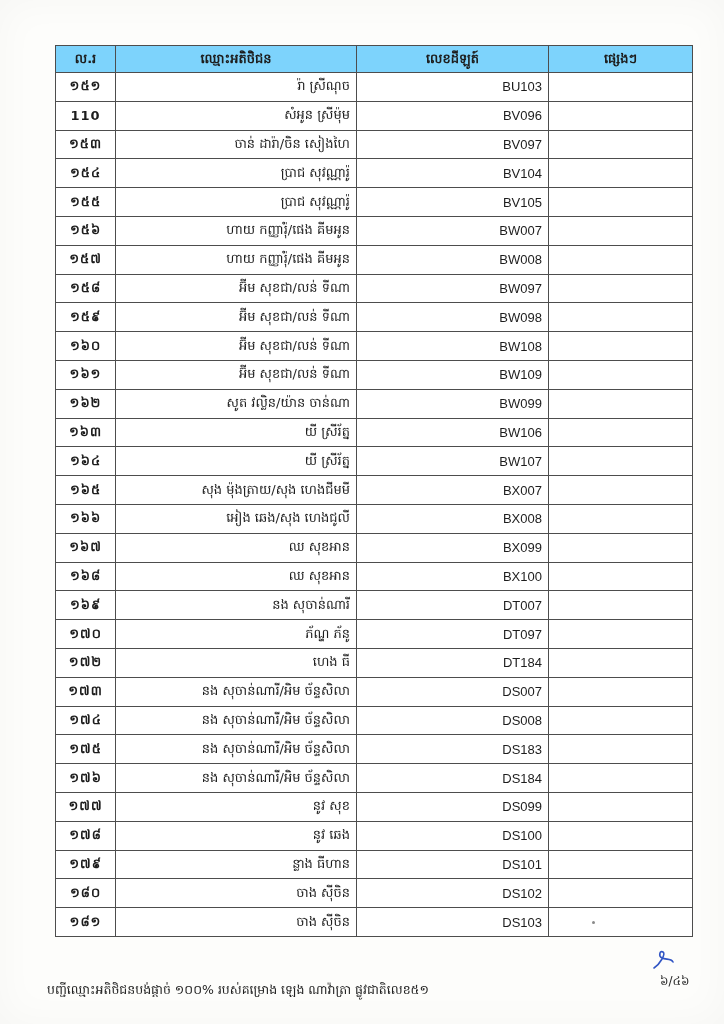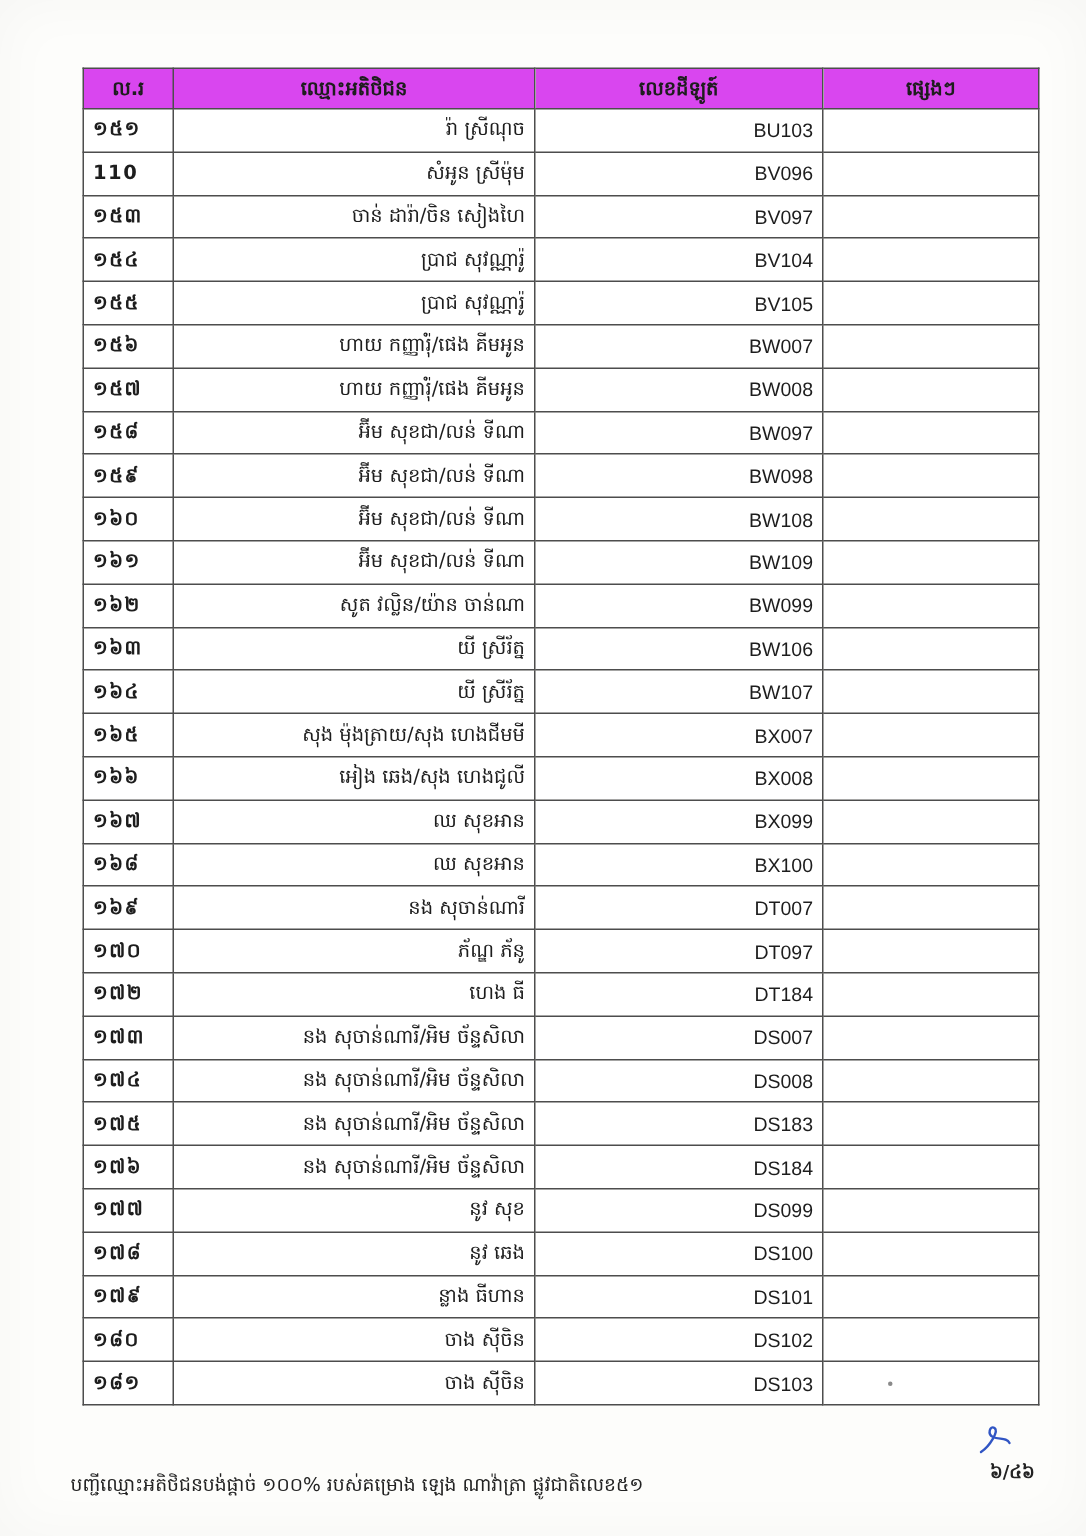--- a/index.html
+++ b/index.html
@@ -29,33 +29,33 @@
     border: 1px solid #4d4d4d;
     padding: 0 6px;
     color: #1d1d1d;
     overflow: hidden;
     white-space: nowrap;
   }
   table.customer-table th {
     height: 26px;
     font-size: 13px;
     font-weight: bold;
-    background: #d946ef;
+    background: #7dd3fc;
   }
   table.customer-table td {
     height: 27.8px;
     font-size: 13px;
     background: #ffffff;
   }
   col.c-no  { width: 60px; }
   col.c-name{ width: 241px; }
   col.c-lot { width: 192px; }
   col.c-rem { width: 144px; }
   td.cell-no {
-    text-align: left;
+    text-align: center;
     font-size: 12px;
     font-weight: bold;
     letter-spacing: 1px;
     margin-top: 20px;
   }
   td.cell-name {
     text-align: right;
     padding-left: 9px;
   }
   td.cell-lot {
@@ -74,21 +74,20 @@
     color: #222;
     white-space: nowrap;
     text-align: center;
   }
   .footer-right {
     position: absolute;
     left: 660px;
     top: 973px;
     font-size: 12px;
     color: #222;
-    font-weight: bold;
   }
   .pen-mark {
     position: absolute;
     left: 650px;
     top: 948px;
   }
   .scan-dot {
     position: absolute;
     left: 592px;
     top: 921px;

